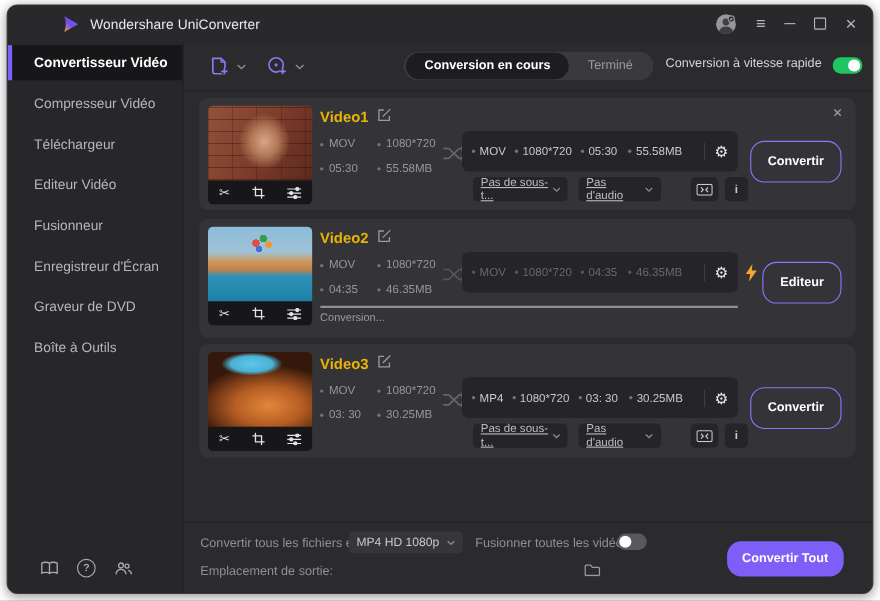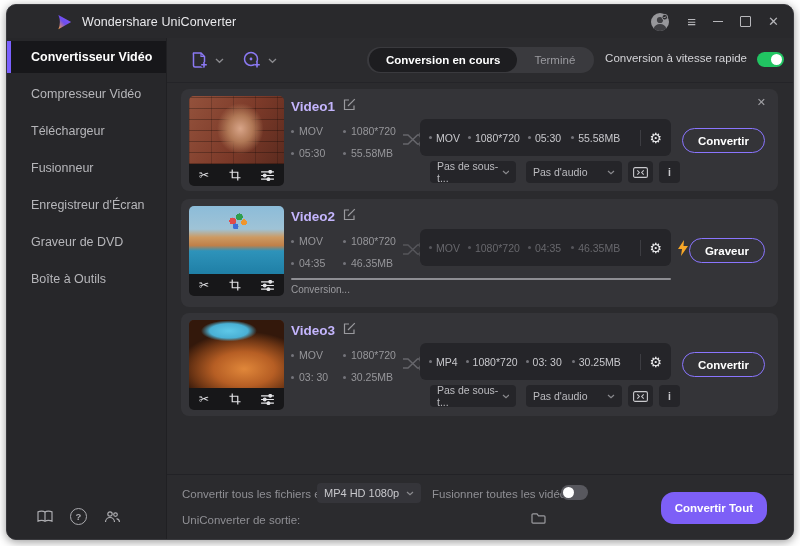--- a/index.html
+++ b/index.html
@@ -55,41 +55,41 @@
       radial-gradient(circle 3px at 58% 24%, #f0962e 96%, rgba(0,0,0,0) 100%),
       radial-gradient(circle 3px at 49% 30%, #3f6fd8 96%, rgba(0,0,0,0) 100%),
       linear-gradient(180deg,#8cbcd9 0%,#9fc3d6 34%,#cd9a62 46%,#c08049 58%,#2e93ba 66%,#1f7fa6 100%);}
   .t3{background:
       radial-gradient(ellipse 42% 22% at 42% 16%, #5ec8e8 0%, #4ab0d4 48%, rgba(0,0,0,0) 70%),
       radial-gradient(ellipse 70% 55% at 58% 72%, #e0873a 0%, #b65e24 46%, #6d3514 78%, #33180b 100%),#4a2410;}
   .thumb-tools{position:absolute;left:0;bottom:0;width:95px;height:22px;background:rgba(15,15,17,.78);
     display:flex;align-items:center;justify-content:space-around;}
   .ticon{color:#e4e4e7;font-size:12px;line-height:1;display:flex;align-items:center;}
   .vtitle{position:absolute;left:110px;top:9px;display:flex;align-items:center;gap:8px;
-    font-size:13.5px;font-weight:bold;color:#c4b5fd;}
+    font-size:13.5px;font-weight:bold;color:#eab308;}
   .meta{position:absolute;left:110px;display:flex;font-size:10.5px;color:#96969a;}
   .m1{top:36px;} .m2{top:58px;}
   .mcell{display:flex;align-items:center;gap:5px;width:52px;}
   .mcell.w2{width:auto;}
   .dot{width:3px;height:3px;border-radius:50%;background:#74747a;flex:none;}
   .shuffle{position:absolute;left:221px;top:43px;}
   .target{position:absolute;left:239px;top:30px;width:251px;height:37px;background:#252529;border-radius:6px;
     display:flex;align-items:center;gap:8px;padding:0 9px;box-sizing:border-box;font-size:10.5px;color:#c8c8cc;}
   .tcell{display:flex;align-items:center;gap:4px;white-space:nowrap;}
   .tsep{width:1px;height:16px;background:#3d3d42;margin-left:auto;}
   .gear{font-size:14px;color:#e8e8ea;line-height:1;}
   .target.dim .tcell{color:#67676c;} .target.dim .dot{background:#55555a;}
-  .action-btn{position:absolute;right:13px;top:39px;height:25px;padding:0 15px;background:transparent;
+  .action-btn{position:absolute;right:13px;top:39px;height:38px;padding:0 15px;background:transparent;
     border:1.5px solid #8a75ff;border-radius:13px;color:#ffffff;font-size:11.5px;font-weight:bold;
     font-family:inherit;display:flex;align-items:center;}
   .rowclose{position:absolute;right:12px;top:7px;color:#a2a2a6;font-size:11px;}
   .opts{position:absolute;left:0;top:72px;width:100%;height:22px;}
   .dd{position:absolute;height:22px;background:#252529;border-radius:4px;display:flex;align-items:center;
-    justify-content:space-between;padding:0 7px;box-sizing:border-box;font-size:10.5px;color:#bcbcc0;}
-  .dd1{left:249px;width:86px;} .dd2{left:345px;width:96px;}
+    padding:0 7px;box-sizing:border-box;font-size:10.5px;color:#bcbcc0;text-decoration:underline;}
+  .dd1{left:249px;width:86px;} .dd2{left:345px;width:75px;}
   .sq-btn{position:absolute;height:22px;background:#252529;border-radius:4px;display:flex;align-items:center;justify-content:center;}
   .sq1{left:447px;width:25px;} .sq2{left:478px;width:21px;font-size:10.5px;color:#c9c9cd;font-weight:bold;font-style:normal;}
   .bolt{position:absolute;left:496px;top:41px;}
   .progress{position:absolute;left:110px;top:79px;width:380px;height:2px;border-radius:1px;background:#8e8e93;}
   .status{position:absolute;left:110px;top:85px;font-size:10px;color:#9b9b9f;}
   
   .footer-divider{position:absolute;left:0;right:0;top:436px;height:1px;background:#222226;}
   .flabel{position:absolute;font-size:11.5px;color:#8f8f94;}
   .fdd{position:absolute;height:20px;background:#35353a;border-radius:4px;display:flex;align-items:center;
     justify-content:space-between;padding:0 7px;box-sizing:border-box;font-size:11px;color:#c9c9cd;white-space:nowrap;}
@@ -136,20 +136,21 @@
           <span class="max-box"></span>
         </span>
       <span class="tb-btn">✕</span>
     </div>
   </div>
 
   <div class="sidebar">
     <div class="side-item active">Convertisseur Vidéo</div>
     <div class="side-item">Compresseur Vidéo</div>
     <div class="side-item">Téléchargeur</div>
+    <div class="side-item">Editeur Vidéo</div>
     <div class="side-item">Fusionneur</div>
     <div class="side-item">Enregistreur d'Écran</div>
     <div class="side-item">Graveur de DVD</div>
     <div class="side-item">Boîte à Outils</div>
     <div class="side-foot">
       <span class="foot-ic">
         <svg width="16" height="13" viewBox="0 0 16 13" stroke="#ababaf" fill="none" stroke-width="1.2">
           <path d="M8 2 C6.5 0.9 3 0.9 1 1.9 V11.1 C3 10.1 6.5 10.1 8 11.3 C9.5 10.1 13 10.1 15 11.1 V1.9 C13 0.9 9.5 0.9 8 2 Z"></path>
           <path d="M8 2 V11.3"></path>
           </svg>
@@ -386,21 +387,21 @@
             <i class="dot"></i>
             <span>46.35MB</span>
           </span>
         <span class="tsep"></span>
         <span class="gear">⚙</span>
       </div>
       <span class="bolt">
         <svg width="12" height="16" viewBox="0 0 12 16">
             <path d="M7 0 L1 9 H5 L4 16 L11 6 H6.5 Z" fill="#f7a728"></path>
           </svg></span>
-      <button class="action-btn">Graveur</button>
+      <button class="action-btn">Editeur</button>
       <div class="progress"></div>
       <div class="status">Conversion...</div>
     </div>
 
     <div class="card row3">
       <div class="thumb-block">
         <div class="thumb t3"></div>
         <div class="thumb-tools">
           <span class="ticon">✂</span>
           <span class="ticon">
@@ -506,21 +507,21 @@
     <div class="fdd fmt-dd">
       <span>MP4 HD 1080p</span>
       <svg width="8" height="5">
           <path d="M1 1 L4 3.8 L7 1" stroke="#8a8a8e" fill="none" stroke-width="1.2"></path>
         </svg>
       </div>
     <span class="flabel" style="left:265px;top:450px;">Fusionner toutes les vidéos</span>
     <span class="toggle off" style="left:394px;top:447px;">
         <span class="knob"></span>
       </span>
-    <span class="flabel" style="left:15px;top:476px;">UniConverter de sortie:</span>
+    <span class="flabel" style="left:15px;top:476px;">Emplacement de sortie:</span>
     <span class="folder">
       <svg width="15" height="12" viewBox="0 0 15 12" stroke="#9a9a9e" fill="none" stroke-width="1.2">
         <path d="M1 2.8 a1 1 0 0 1 1 -1 h4 l1.5 2 H13 a1 1 0 0 1 1 1 v5.4 a1 1 0 0 1 -1 1 H2 a1 1 0 0 1 -1 -1 Z"></path>
         </svg>
       </span>
     <button class="convert-all">Convertir Tout</button>
 
   </div>
 </div>
 

